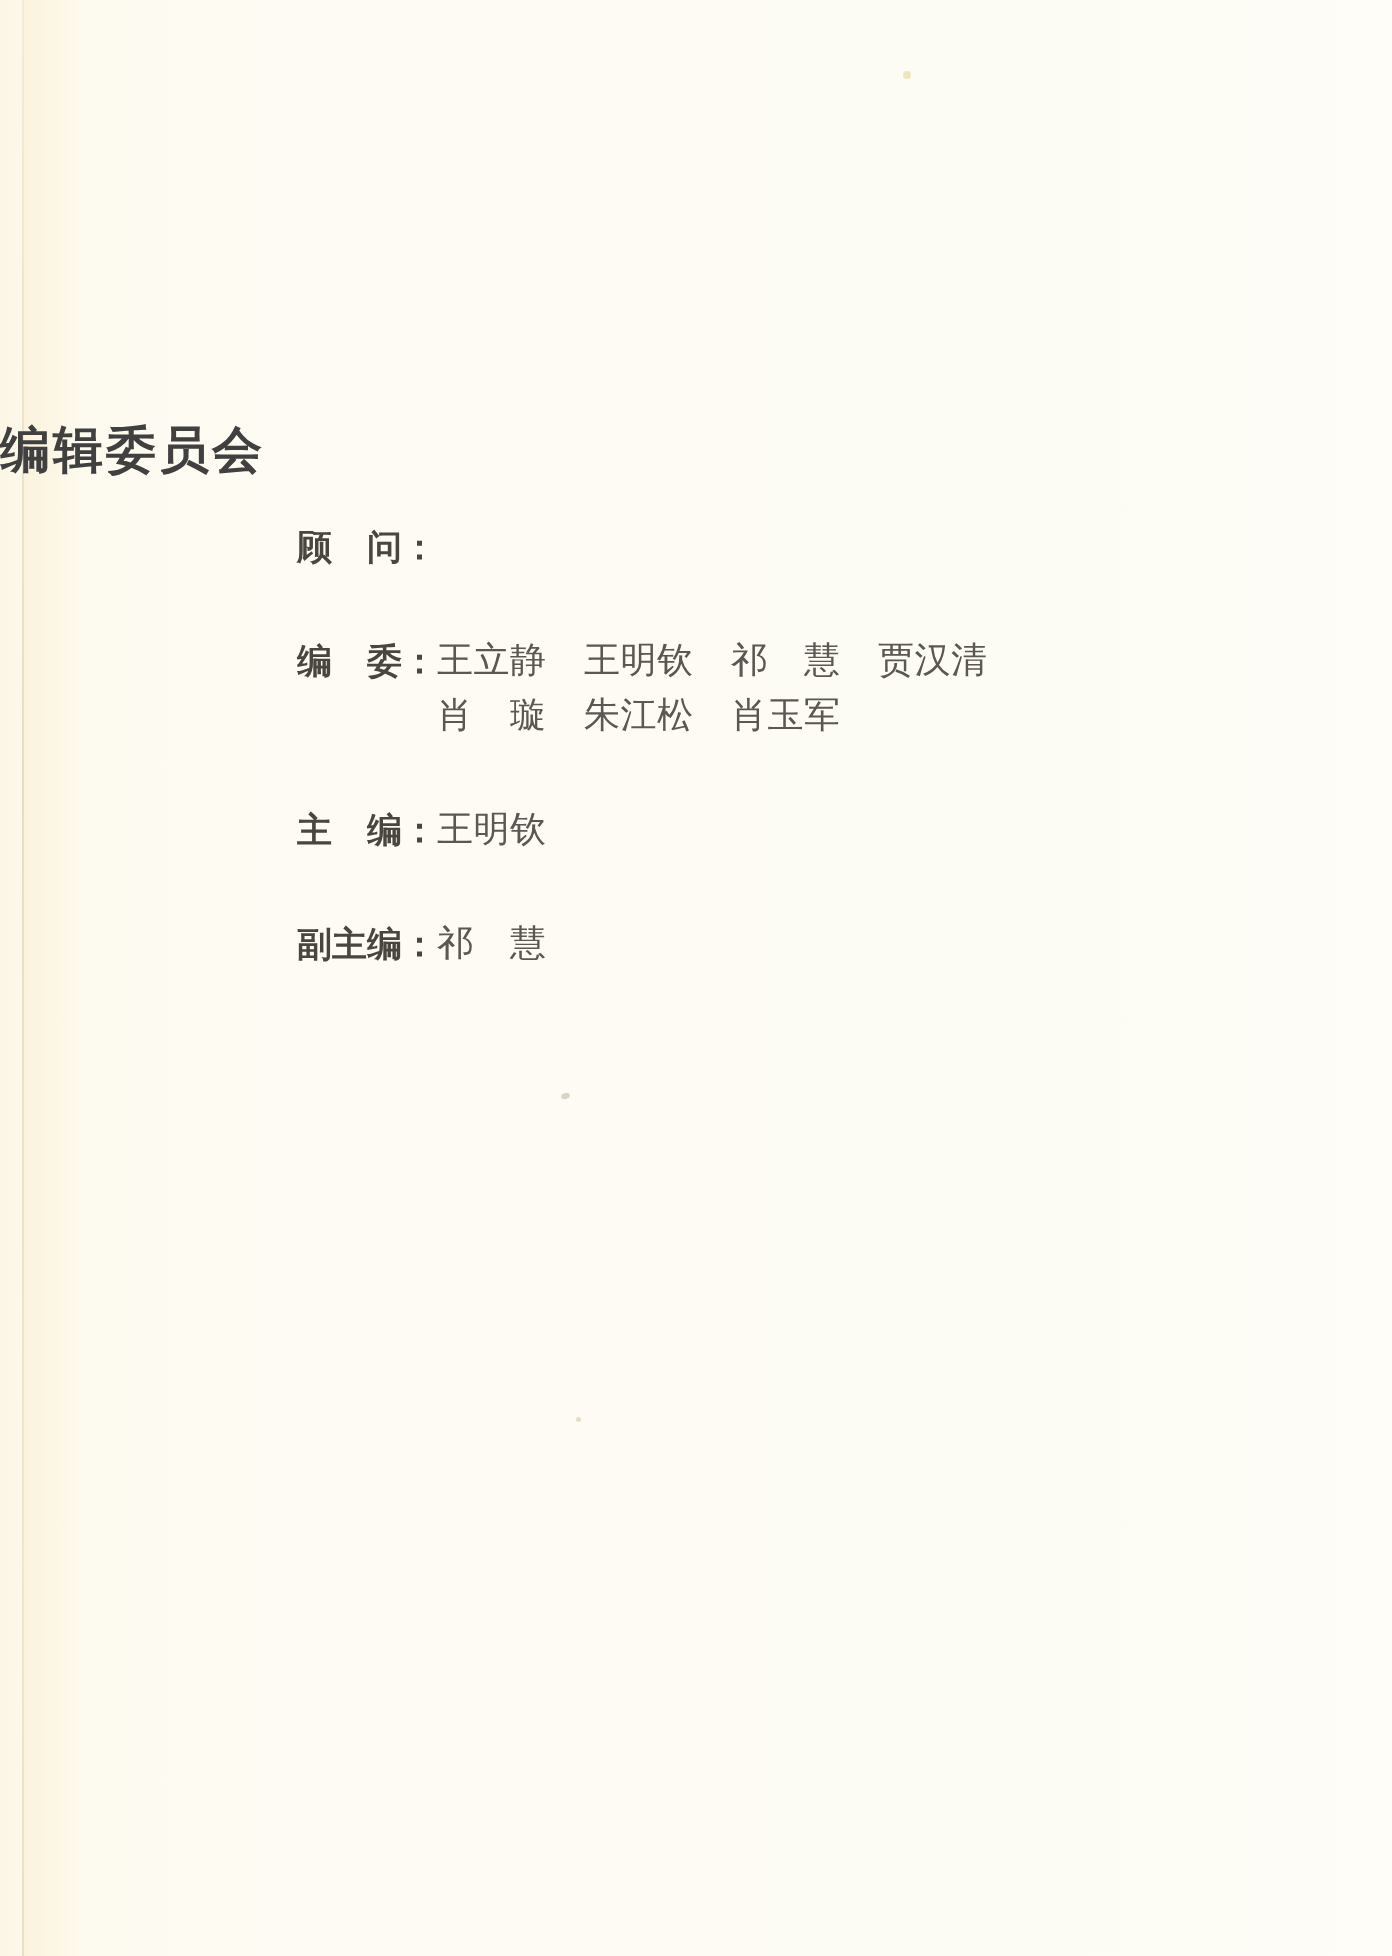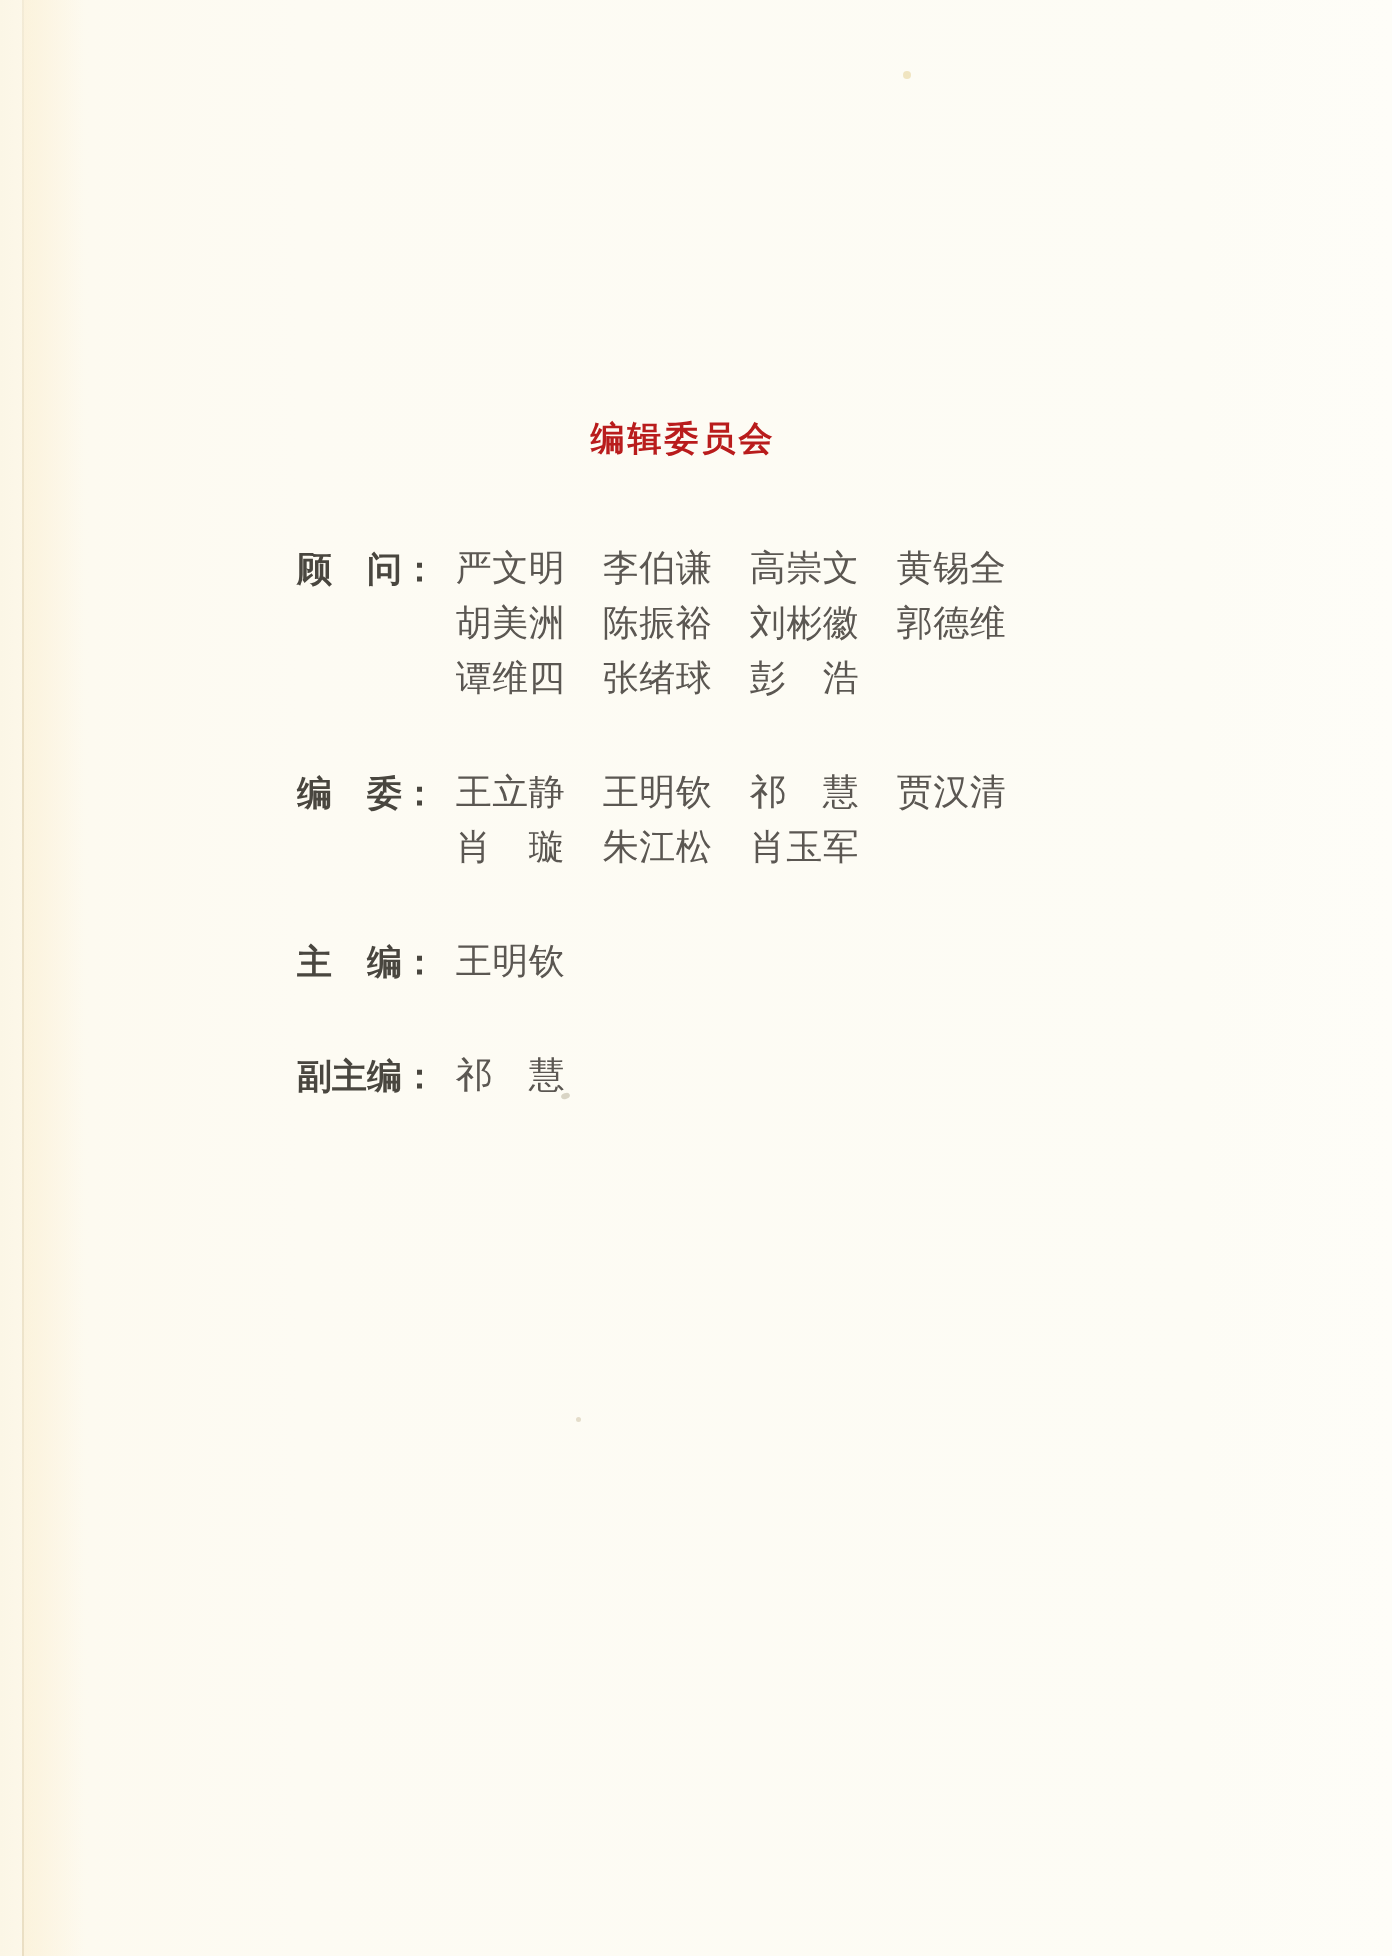--- a/index.html
+++ b/index.html
@@ -30,35 +30,34 @@
     position: absolute;
     left: 24px; top: 0;
     width: 60px; height: 1956px;
     background: linear-gradient(90deg, rgba(250,238,208,0.5), rgba(250,238,208,0));
   }
 
   .doc-title {
     position: absolute;
     left: 0; top: 388px;
     width: 1366px;            
-    text-align: center;
-    font-size: 34px;
+    text-align: left;
+    font-size: 50px;
     line-height: 56px;
     font-weight: 700;
     letter-spacing: 3px;
-    color: #b91c1c;
+    color: #404040;
     font-family: "Liberation Serif", serif;
   }
 
   .committee {
     position: absolute;
     left: 297px;
-    top: 541px;
+    top: 519px;
     width: 820px;
-    text-align: center;
   }
   .section {
     display: flex;
     align-items: flex-start;
     margin-bottom: 59px;
   }
   .section-label {
     flex: 0 0 135px;
     font-family: "Liberation Sans", sans-serif;
     font-weight: 600;
@@ -95,39 +94,20 @@
 <body>
 
 <div class="page-edge-line"></div>
 <div class="page-edge-glow"></div>
 
 <h1 class="doc-title">编辑委员会</h1>
 
 <div class="committee">
     <div class="section">
       <div class="section-label">顾　问：</div>
-      <div class="section-rows">
-        <div class="name-row">
-          <span class="name">严文明</span>
-          <span class="name">李伯谦</span>
-          <span class="name">高崇文</span>
-          <span class="name">黄锡全</span>
-        </div>
-        <div class="name-row">
-          <span class="name">胡美洲</span>
-          <span class="name">陈振裕</span>
-          <span class="name">刘彬徽</span>
-          <span class="name">郭德维</span>
-        </div>
-        <div class="name-row">
-          <span class="name">谭维四</span>
-          <span class="name">张绪球</span>
-          <span class="name">彭　浩</span>
-        </div>
-      </div>
     </div>
     <div class="section">
       <div class="section-label">编　委：</div>
       <div class="section-rows">
         <div class="name-row">
           <span class="name">王立静</span>
           <span class="name">王明钦</span>
           <span class="name">祁　慧</span>
           <span class="name">贾汉清</span>
         </div>

